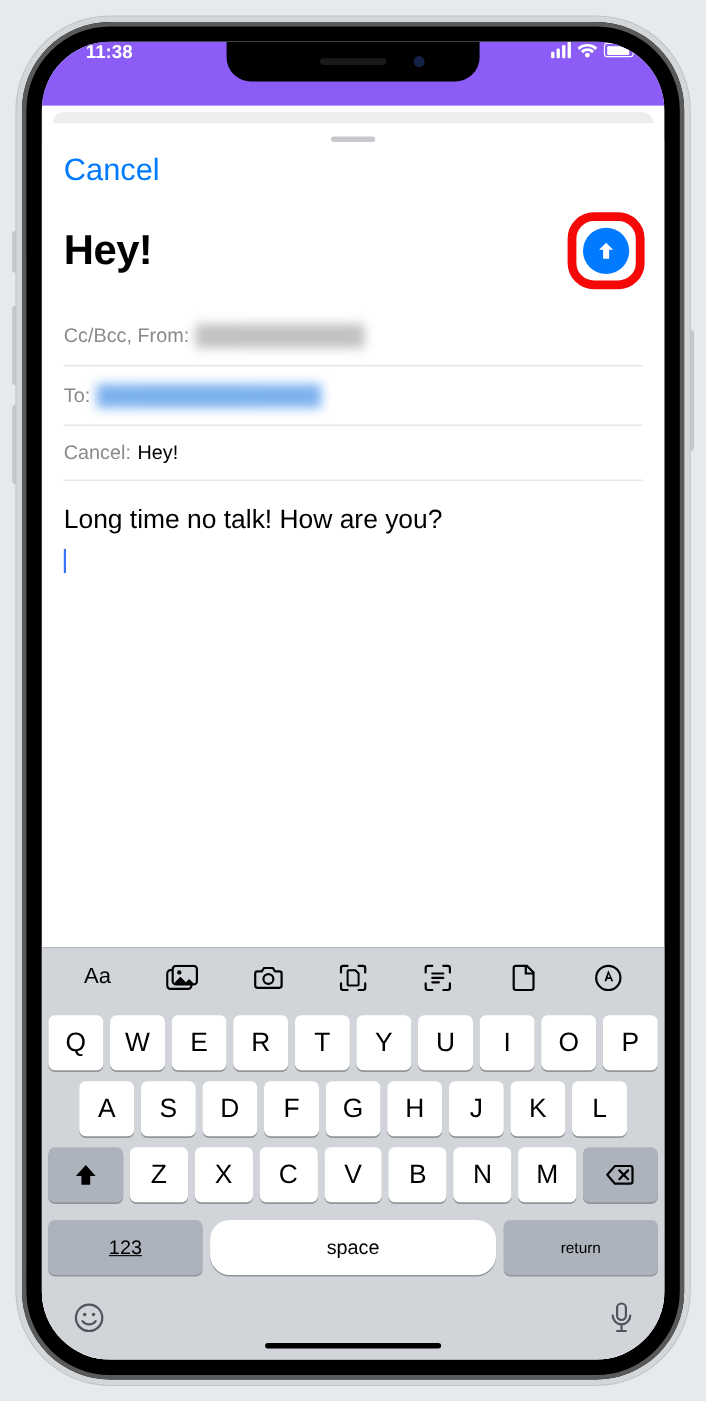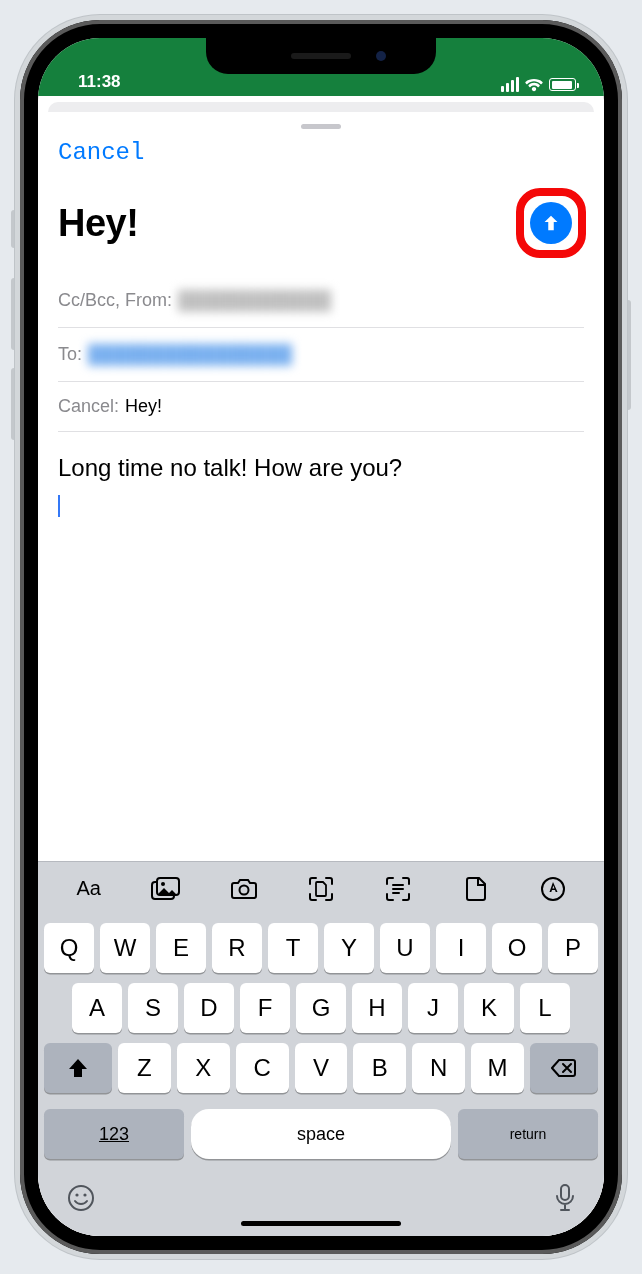--- a/index.html
+++ b/index.html
@@ -23,21 +23,21 @@
     .btn-left1 { left: 11px; top: 210px; width: 6px; height: 38px; }
     .btn-left2 { left: 11px; top: 278px; width: 6px; height: 72px; }
     .btn-left3 { left: 11px; top: 368px; width: 6px; height: 72px; }
     .btn-right { right: 11px; top: 300px; width: 6px; height: 110px; }
 
     .screen {
       position: absolute; inset: 18px; border-radius: 62px; background: #fff; overflow: hidden;
     }
 
     .status-bar {
-      height: 58px; background:#15803d; color:#fff; display:flex; align-items:flex-end; padding: 0 28px 4px 40px;
+      height: 58px; background:#8b5cf6; color:#fff; display:flex; align-items:flex-start; padding: 0 28px 4px 40px;
       justify-content: space-between; font-weight:600; font-size: 17px;
     }
     .notch {
       position:absolute; top:0; left:50%; transform:translateX(-50%);
       width: 230px; height: 36px; background:#000; border-radius: 0 0 22px 22px; z-index:5;
       display:flex; align-items:center; justify-content:center; gap:60px;
     }
     .speaker { width:60px; height:6px; background:#1a1a1a; border-radius:3px; }
     .camera { width:10px; height:10px; border-radius:50%; background:#132246; position:absolute; right:50px; }
     .status-icons { display:flex; align-items:center; gap:6px; }
@@ -50,21 +50,21 @@
     .battery .fill { position:absolute; inset:1.5px; background:#fff; border-radius:1px; width:80%; }
 
     .sheet-back { height:10px; background:#ededef; border-radius: 14px 14px 0 0; margin: 6px 10px 0; }
     .sheet {
       position:absolute; top: 78px; left:0; right:0; bottom:0; background:#fff;
       border-radius: 14px 14px 0 0;
     }
     .grabber { width:40px; height:5px; background:#c7c7cc; border-radius:3px; margin: 8px auto 0; }
 
     .nav-row { padding: 10px 20px 6px; }
-    .cancel { color:#007aff; font-size:24px;font-family:Liberation Mono, monospace; }
+    .cancel { color:#007aff; font-size:28px; }
 
     .title-row { display:flex; align-items:center; justify-content:space-between; padding: 18px 20px 18px 20px; }
     .title { font-size: 38px; font-weight: 800; letter-spacing:-0.5px; }
     .send-wrap { position:relative; width:66px; height:66px; display:flex; align-items:center; justify-content:center; }
     .red-ring { position:absolute; inset:-2px; border: 8px solid #f40808; border-radius: 24px; }
     .send-btn { width:42px; height:42px; border-radius:50%; background:#007aff; display:flex; align-items:center; justify-content:center; }
 
     .field-row { display:flex; align-items:center; gap:6px; padding: 14px 2px 14px 0; margin: 0 20px; border-bottom:1px solid #e0e0e3; font-size:18px; }
     .field-row .label { color:#8a8a8e; }
     .field-row .val { color:#000; }

